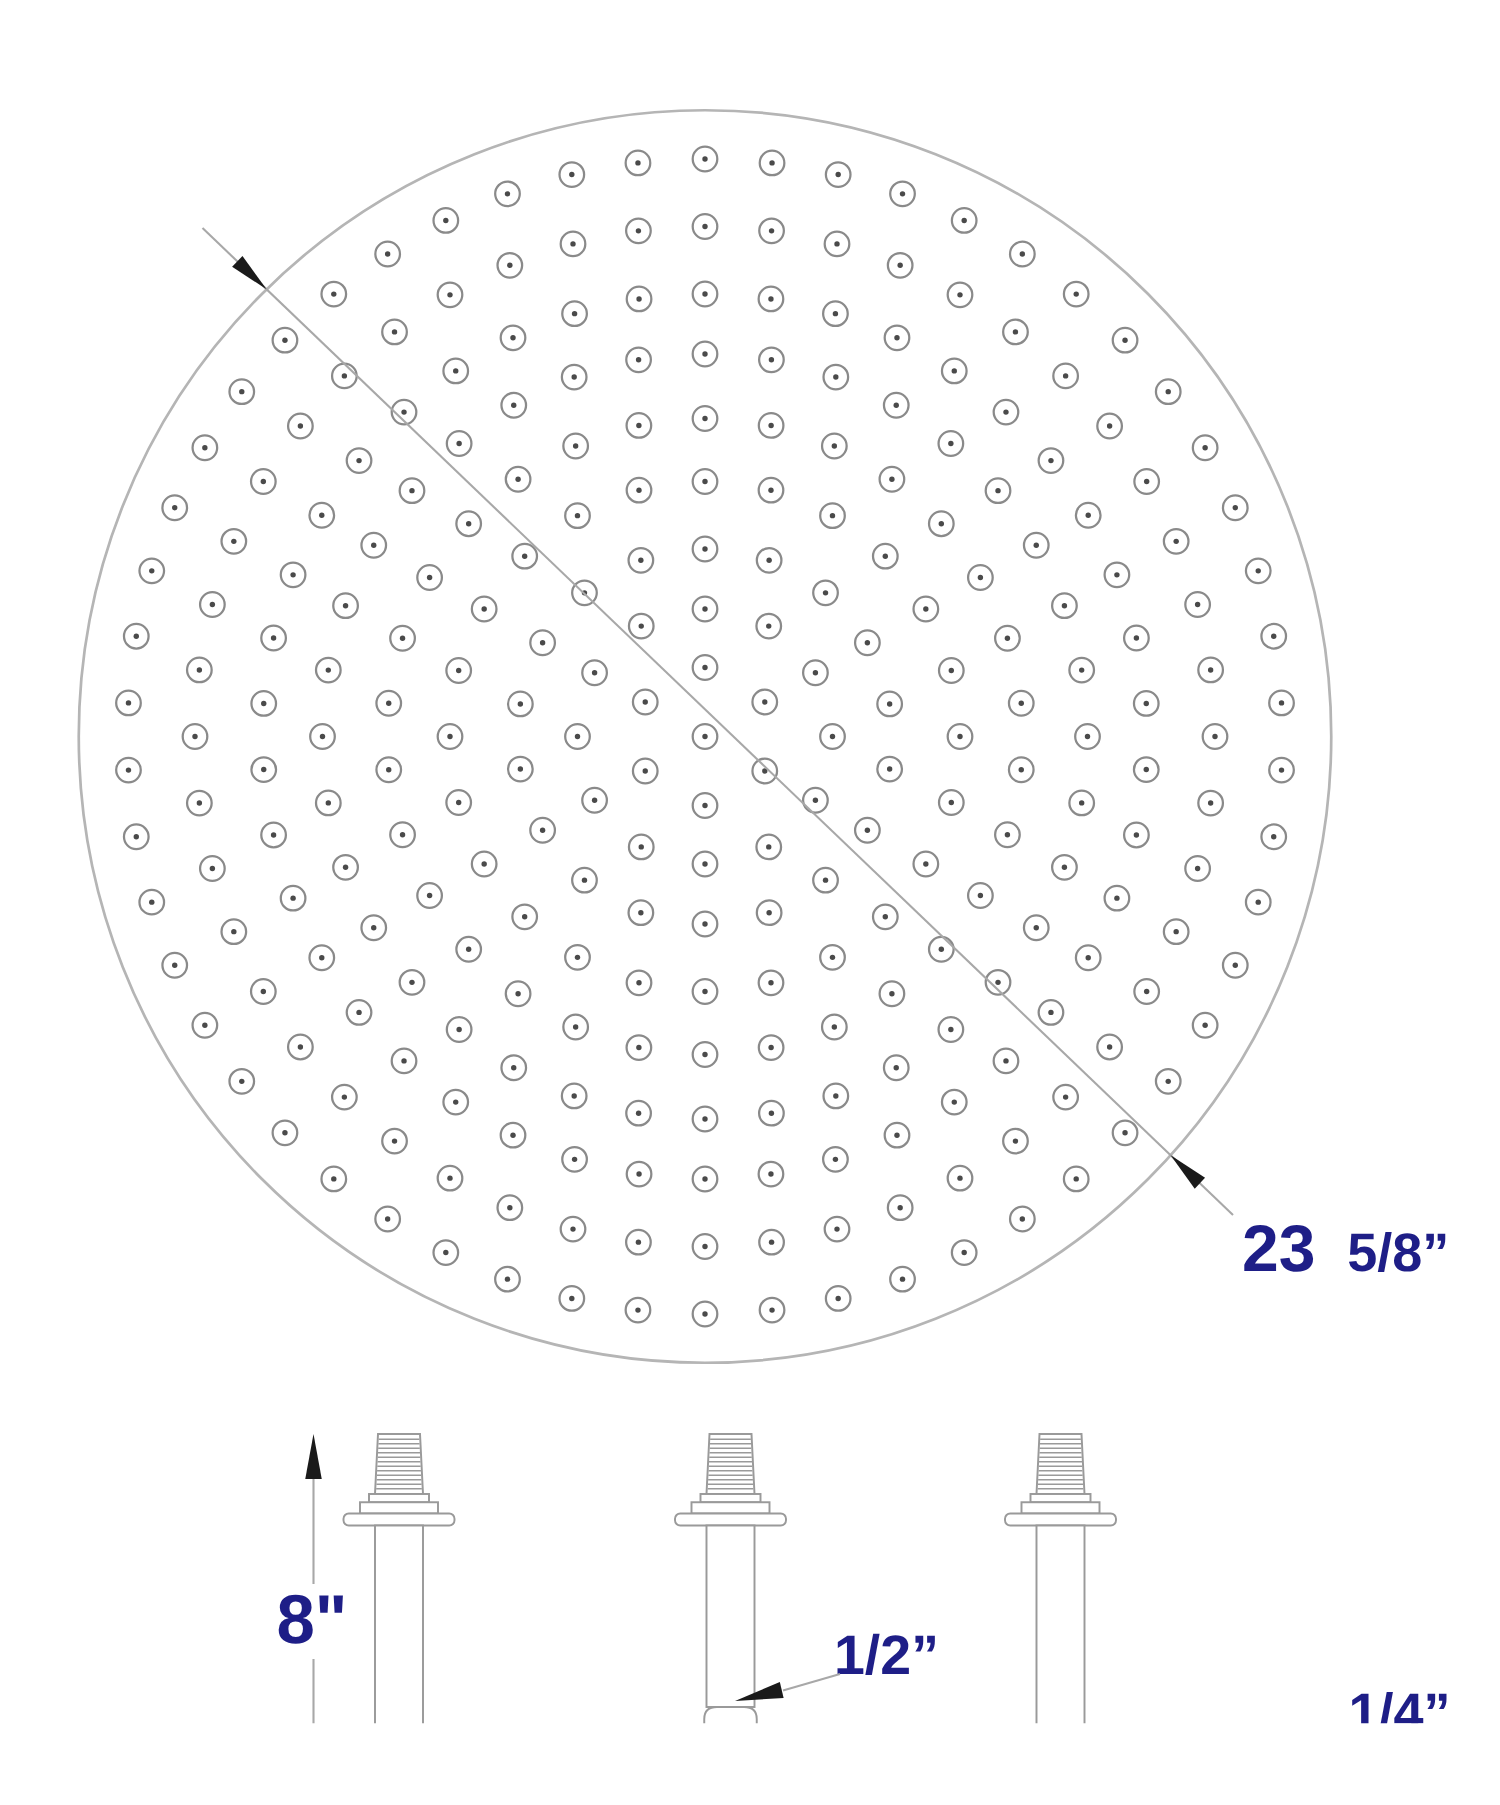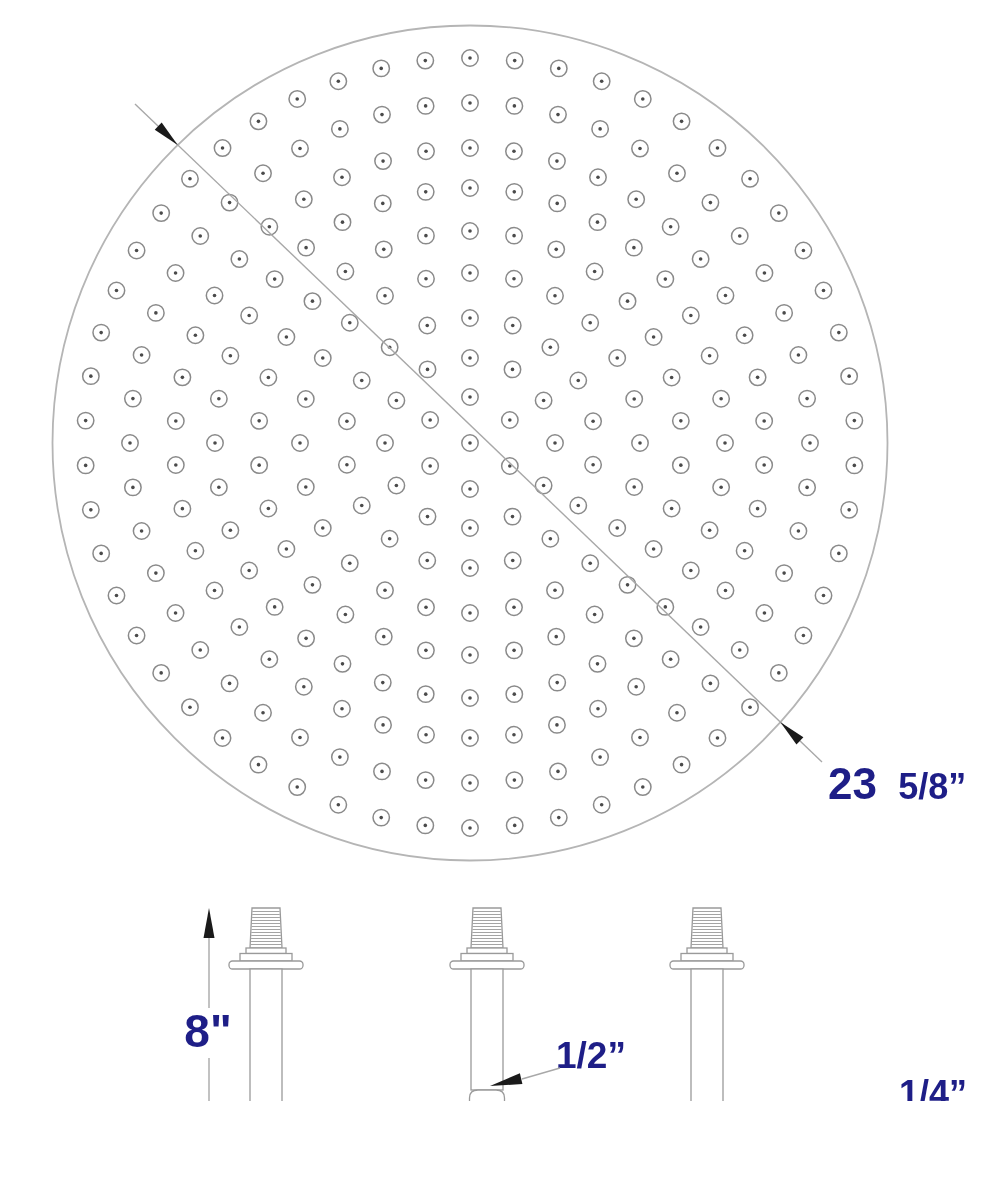--- a/index.html
+++ b/index.html
@@ -7,20 +7,21 @@
     padding: 0;
     background: #ffffff;
     font-family: "Liberation Sans", sans-serif;
   }
   .canvas {
     position: relative;
     width: 1000px;
     height: 1101px;
     background: #ffffff;
     overflow: hidden;
+    margin-top: 48px;
   }
   svg { display: block; }
   text {
     font-family: "Liberation Sans", sans-serif;
     font-weight: bold;
   }
 </style>
 </head>
 <body>
 

